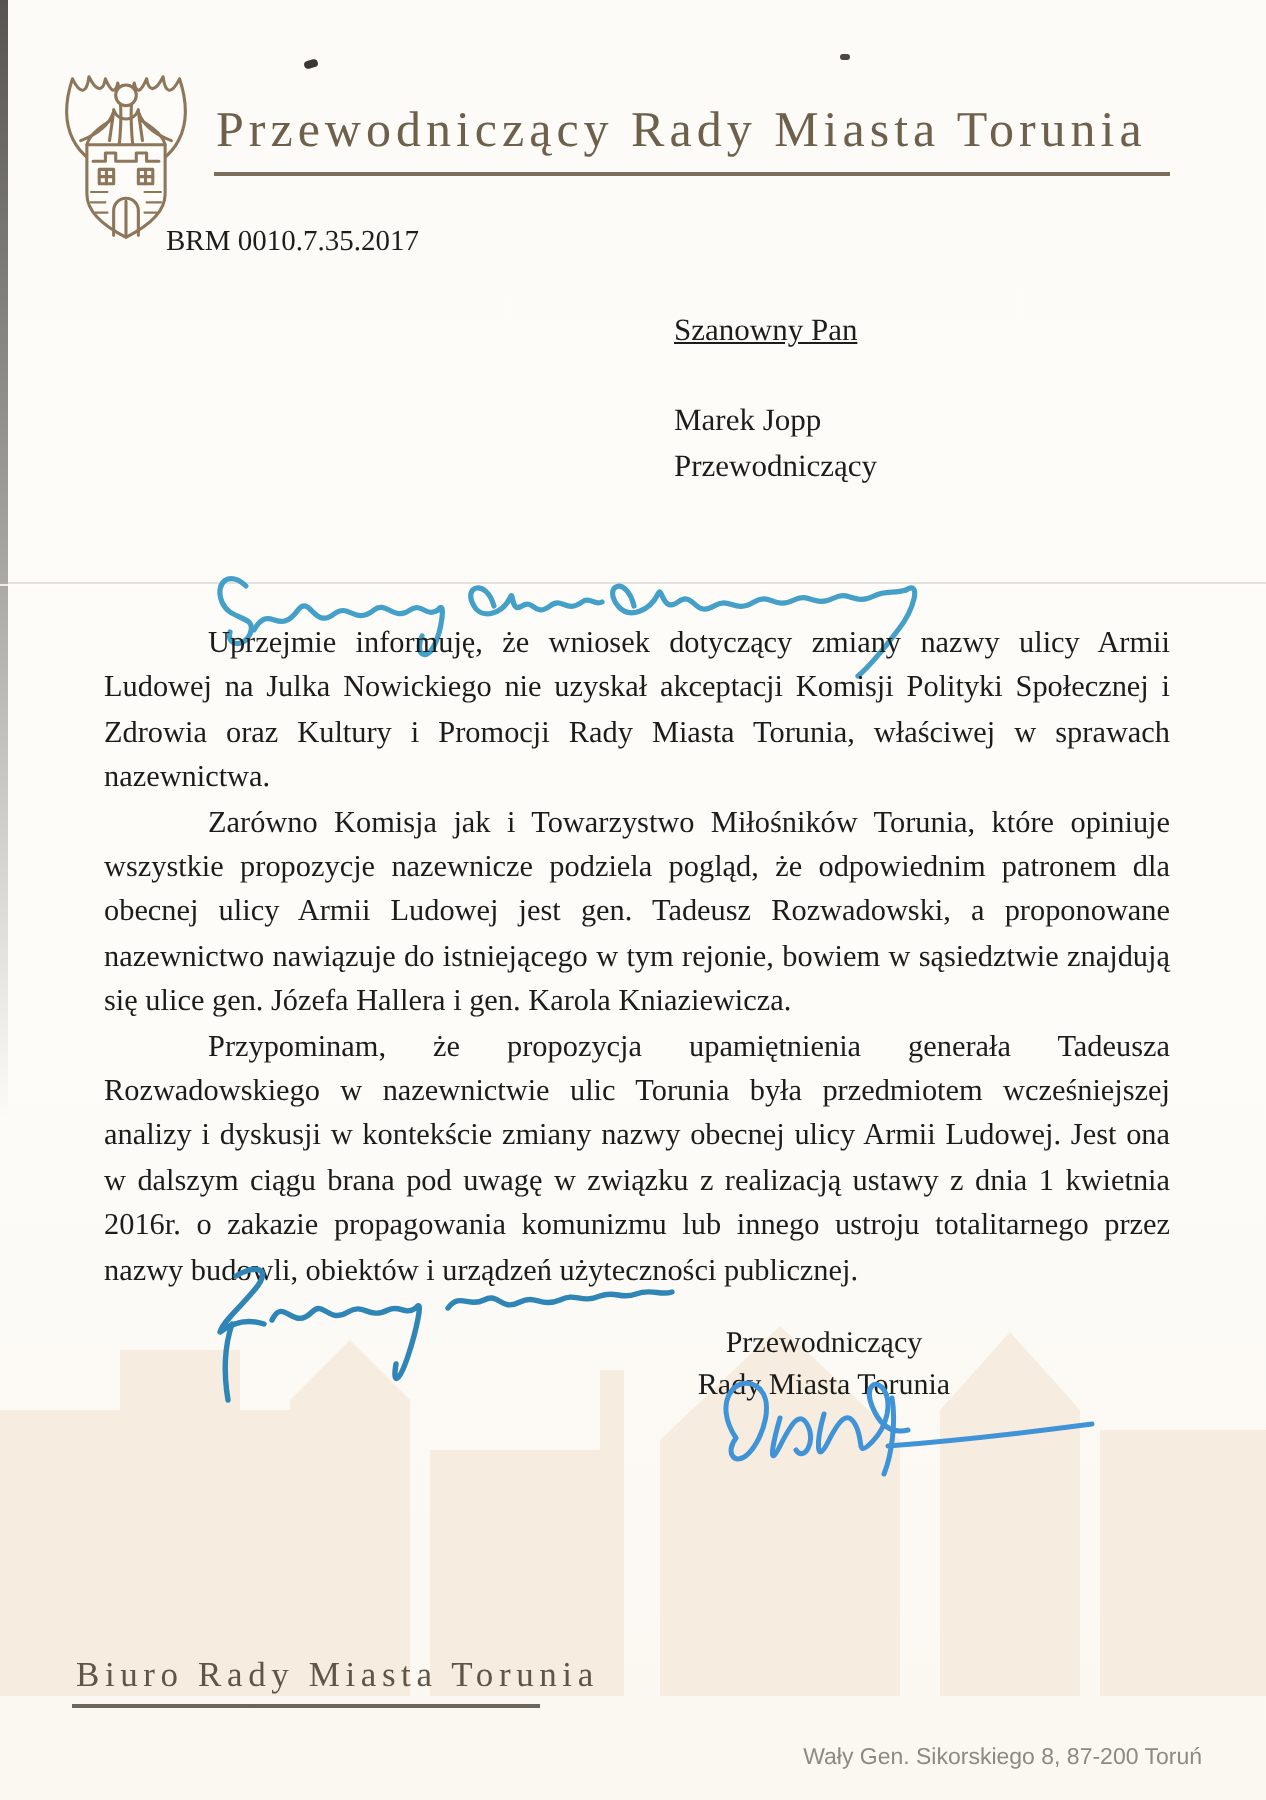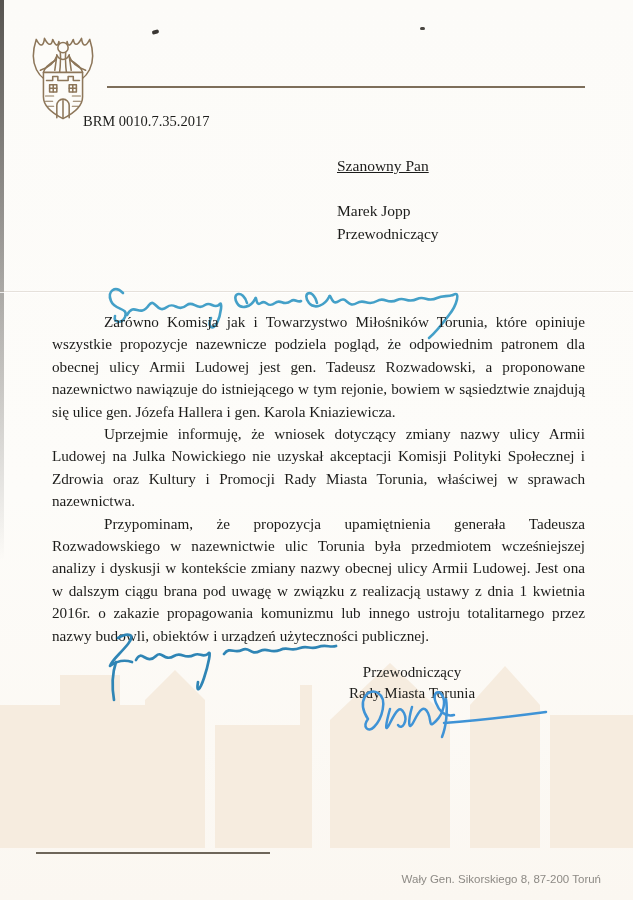--- a/index.html
+++ b/index.html
@@ -79,20 +79,21 @@
       <path d="M18,46 h6 v-4 h5 v4 h10 v-4 h5 v4 h6"></path>
       <rect x="21" y="50" width="7" height="7"></rect>
       <path d="M24.5,50 v7 M21,53.5 h7"></path>
       <rect x="40" y="50" width="7" height="7"></rect>
       <path d="M43.5,50 v7 M40,53.5 h7"></path>
       <path d="M28,82 L28,70 A6,6 0 0 1 40,70 L40,82 M34,65.5 L34,82"></path>
       <path d="M17,61 h8 M43,61 h8 M17,66 h7 M44,66 h7 M19,71 h6 M43,71 h6" stroke-width="1"></path>
     </g>
   </svg>
 
+  <div class="lh-title">Przewodniczący Rady Miasta Torunia</div>
   <div class="lh-rule"></div>
   <div class="lh-ref">BRM 0010.7.35.2017</div>
 
   <div class="recipient">
     <p class="salutation">Szanowny Pan</p>
     <p>Marek Jopp</p>
     <p>Przewodniczący</p>
   </div>
 
   <svg class="hw hw-greeting" role="img" width="375" height="78" viewBox="0 0 375 78" aria-label="Szanowny Panie Przewodniczący">
@@ -100,22 +101,22 @@
       <path d="M18,30 C10,22 2,28 6,38 C10,48 24,44 20,54 C17,61 8,60 10,53"></path>
       <path d="M22,52 C30,38 34,56 44,42 C50,34 52,52 62,44 C70,38 72,50 82,42 C88,37 92,48 100,42 C106,38 108,46 114,42"></path>
       <path d="M114,42 C118,36 116,52 112,60 C108,68 102,64 106,55"></path>
       <path d="M142,40 C138,26 126,30 132,40 C136,47 146,44 150,36 C152,31 150,44 156,40 C162,36 162,46 170,40 C176,35 178,44 186,38 C190,35 192,40 196,38"></path>
       <path d="M212,40 C208,24 196,30 204,40 C210,47 220,42 224,34 C226,29 226,44 234,38 C242,32 242,46 252,40 C260,35 262,44 272,38 C280,33 282,42 292,37 C300,33 302,41 312,36 C320,32 322,40 332,35 C338,32 342,34 348,32"></path>
       <path d="M348,32 C356,27 352,42 344,52 C338,60 330,70 324,75"></path>
     </g>
   </svg>
 
   <div class="body">
+    <p>Uprzejmie informuję, że wniosek dotyczący zmiany nazwy ulicy Armii Ludowej na Julka Nowickiego nie uzyskał akceptacji Komisji Polityki Społecznej i Zdrowia oraz Kultury i Promocji Rady Miasta Torunia, właściwej w sprawach nazewnictwa.</p>
     <p>Zarówno Komisja jak i Towarzystwo Miłośników Torunia, które opiniuje wszystkie propozycje nazewnicze podziela pogląd, że odpowiednim patronem dla obecnej ulicy Armii Ludowej jest gen. Tadeusz Rozwadowski, a proponowane nazewnictwo nawiązuje do istniejącego w tym rejonie, bowiem w sąsiedztwie znajdują się ulice gen. Józefa Hallera i gen. Karola Kniaziewicza.</p>
-    <p>Uprzejmie informuję, że wniosek dotyczący zmiany nazwy ulicy Armii Ludowej na Julka Nowickiego nie uzyskał akceptacji Komisji Polityki Społecznej i Zdrowia oraz Kultury i Promocji Rady Miasta Torunia, właściwej w sprawach nazewnictwa.</p>
     <p>Przypominam, że propozycja upamiętnienia generała Tadeusza Rozwadowskiego w nazewnictwie ulic Torunia była przedmiotem wcześniejszej analizy i dyskusji w kontekście zmiany nazwy obecnej ulicy Armii Ludowej. Jest ona w dalszym ciągu brana pod uwagę w związku z realizacją ustawy z dnia 1 kwietnia 2016r. o zakazie propagowania komunizmu lub innego ustroju totalitarnego przez nazwy budowli, obiektów i urządzeń użyteczności publicznej.</p>
   </div>
 
   <svg class="hw hw-closing" role="img" width="255" height="85" viewBox="0 0 255 85" aria-label="Z wyrazami szacunku">
     <g stroke="#2f85b5" stroke-width="2.7" fill="none" stroke-linecap="round" stroke-linejoin="round">
       <path d="M18,18 C28,12 36,14 28,24 C20,34 12,40 10,46 C18,40 26,40 32,42"></path>
       <path d="M16,42 C12,54 12,68 14,80"></path>
       <path d="M36,40 C42,28 46,46 56,36 C62,30 64,42 74,36 C82,31 84,40 94,35 C100,32 102,38 108,34"></path>
       <path d="M108,34 C112,28 108,46 104,58 C100,70 96,74 98,62"></path>
       <path d="M124,34 C130,26 134,34 142,30 C150,26 150,36 160,31 C168,27 170,34 180,30 C188,26 190,32 200,28 C208,25 210,30 218,27 C226,24 230,28 236,26"></path>
@@ -130,20 +131,21 @@
   <svg class="hw hw-signature" role="img" width="205" height="58" viewBox="0 0 205 58" aria-label="podpis Marcina Czyżniewskiego">
     <g stroke="#3f93d6" stroke-width="2.5" fill="none" stroke-linecap="round" stroke-linejoin="round">
       <path d="M22,36 C10,18 22,4 32,10 C42,16 36,36 28,44 C22,50 16,44 22,36"></path>
       <path d="M44,26 C40,40 38,52 44,40 C50,28 54,22 58,30 C62,38 56,48 52,42"></path>
       <path d="M66,24 C62,38 62,50 68,38 C74,26 78,22 82,30 C86,38 82,46 90,38 C98,30 100,18 96,12 C92,6 86,10 90,20 C94,30 100,34 108,32"></path>
       <path d="M100,16 C102,28 100,44 96,54"></path>
       <path d="M98,40 C124,38 162,34 200,29"></path>
     </g>
   </svg>
 
+  <div class="footer-office">Biuro Rady Miasta Torunia</div>
   <div class="footer-rule"></div>
   <div class="footer-address">
     <div>Wały Gen. Sikorskiego 8, 87-200 Toruń</div>
     
     
   </div>
 
 </div>
 
 </body></html>

